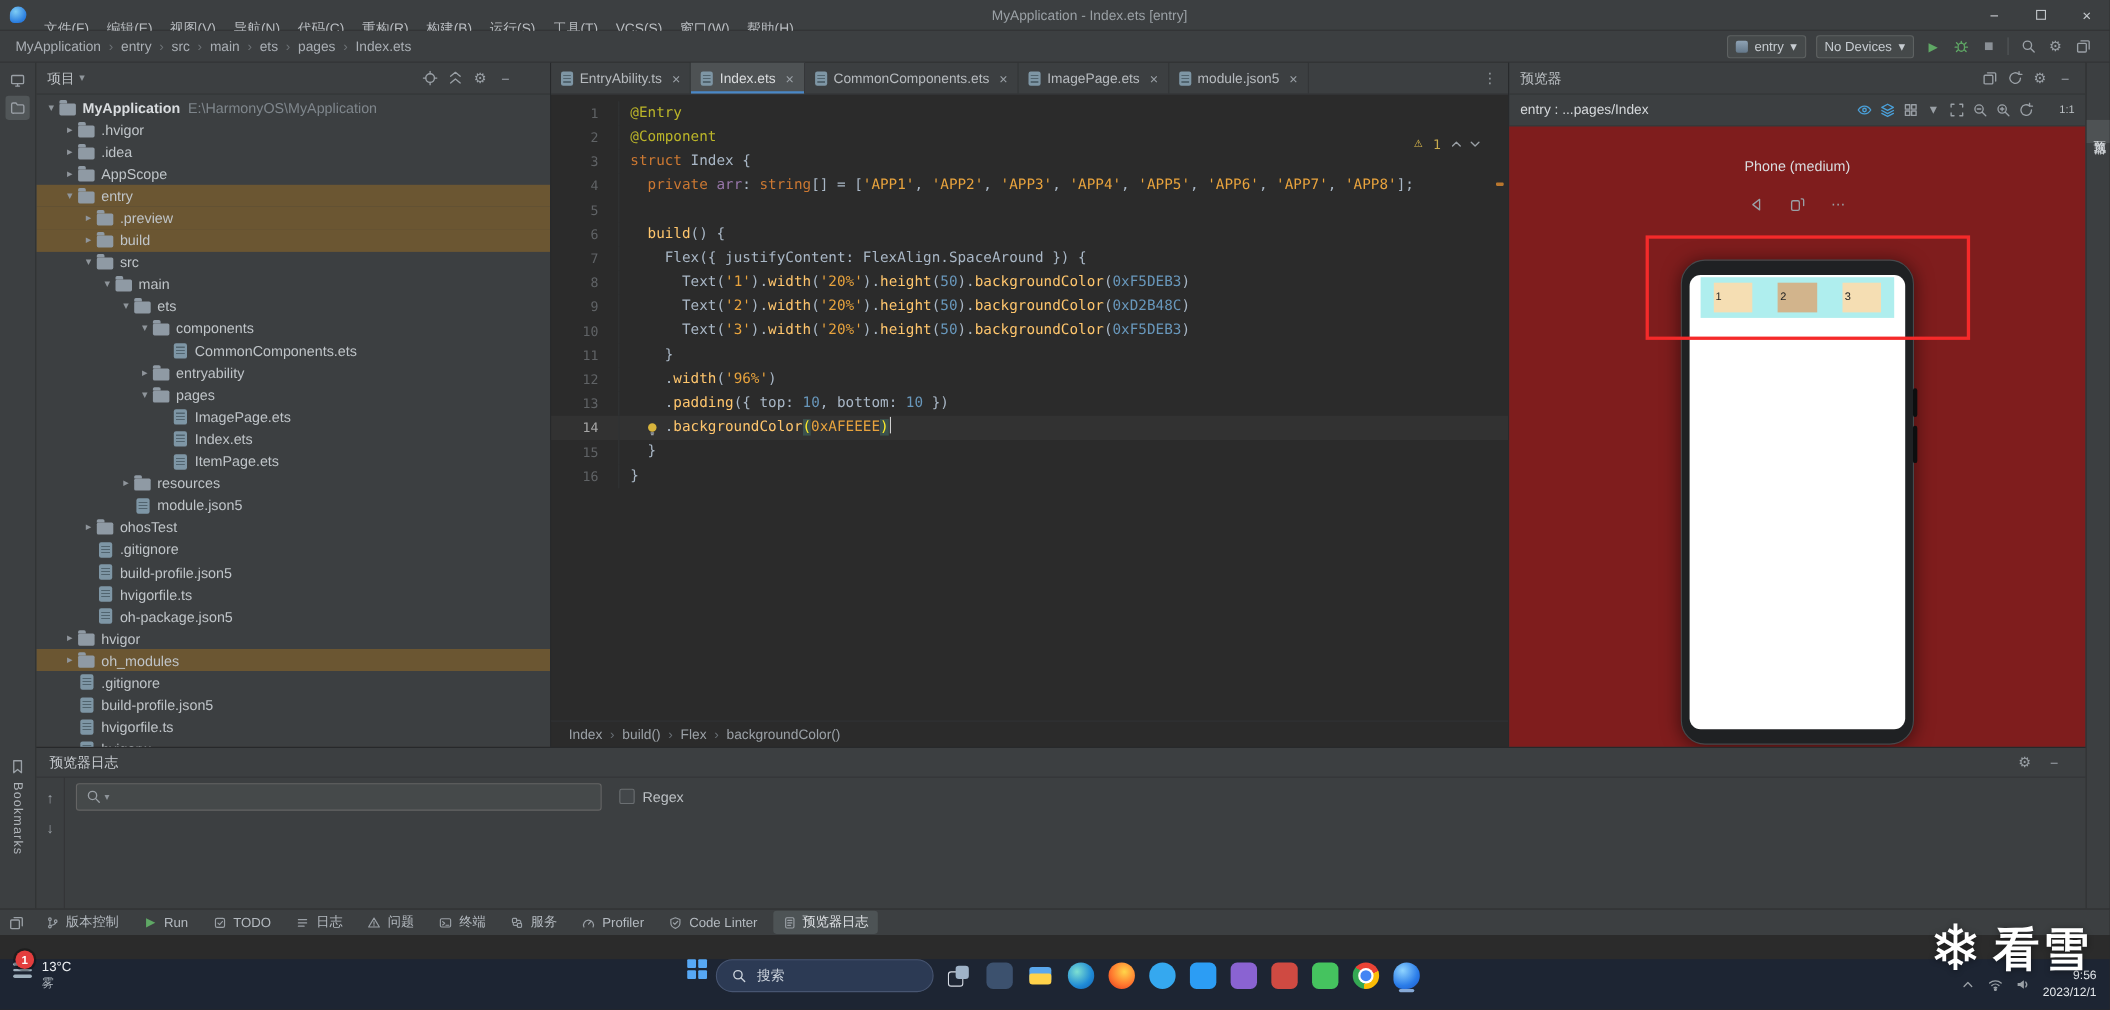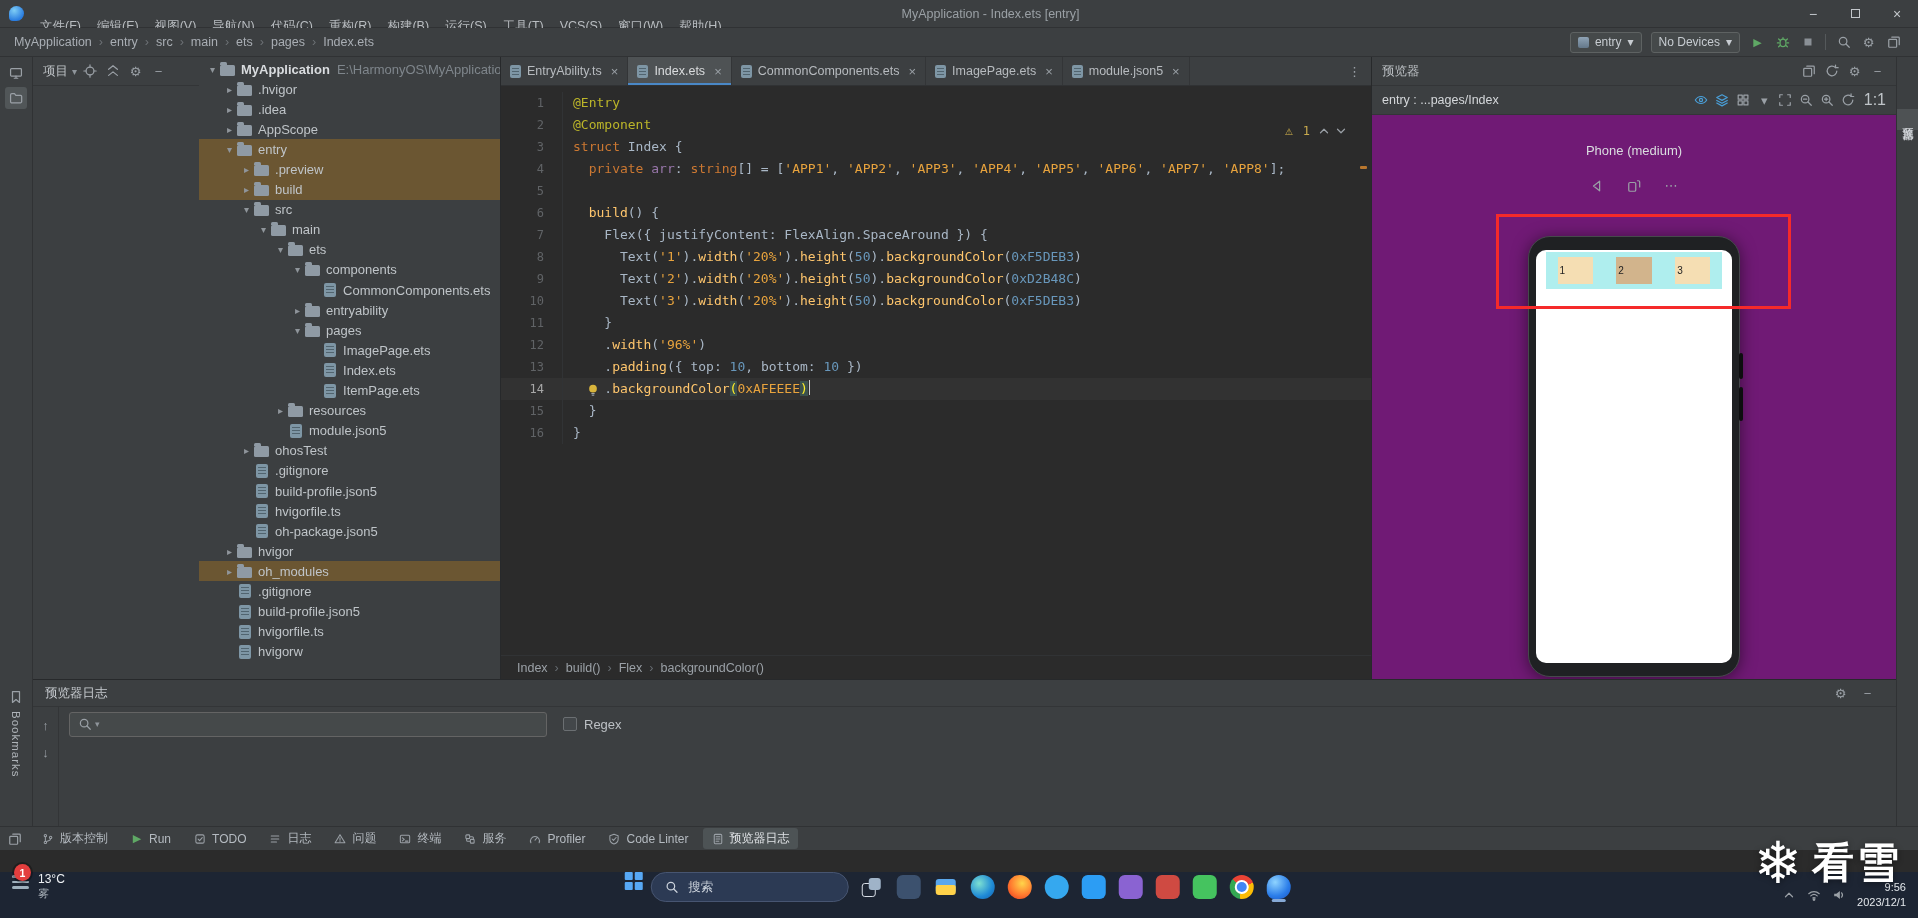--- a/index.html
+++ b/index.html
@@ -40,21 +40,21 @@
   
   .left-stripe{position:absolute;left:0;top:57px;width:33px;bottom:92px;background:#3c3f41;border-right:1px solid #303234;}
   .ls-top{display:flex;flex-direction:column;align-items:center;gap:6px;padding-top:7px;}
   .ls-top .ic:nth-child(2){background:#515658;border-radius:3px;width:22px;height:22px;}
   .ls-bottom{position:absolute;bottom:48px;left:0;width:100%;display:flex;flex-direction:column;align-items:center;gap:6px;}
   .vtext{writing-mode:vertical-rl;font-size:11.5px;color:#aeb3b8;letter-spacing:1px;}
   .right-stripe{position:absolute;right:0;top:57px;width:22px;bottom:92px;background:#3c3f41;border-left:1px solid #303234;}
   .rs-tab{margin-top:52px;display:flex;flex-direction:column;align-items:center;padding:9px 0;background:#4e5254;}
 
   
-  .project-panel{position:absolute;left:33px;top:57px;width:468px;height:622px;background:#3c3f41;border-right:1px solid #27292b;display:flex;overflow:hidden;}
+  .project-panel{position:absolute;left:33px;top:57px;width:468px;height:622px;background:#3c3f41;border-right:1px solid #27292b;display:flex;flex-direction:column;overflow:hidden;}
   .panel-head{height:29px;flex:none;display:flex;align-items:center;gap:4px;padding:0 10px;color:#bcc0c4;font-size:12.5px;border-bottom:1px solid #333537;}
   .panel-head .right{margin-left:auto;display:flex;gap:6px;padding-right:22px;}
   .tree{flex:1;overflow:hidden;padding-top:2px;font-size:13px;color:#bfc4c8;}
   .trow{height:20.1px;display:flex;align-items:center;white-space:nowrap;cursor:default;}
   .trow.hl{background:#6b5632;}
   .chev{width:15px;text-align:center;color:#8f959b;font-size:10px;flex:none;}
   .ico-folder{width:15px;height:11px;background:#8f9aa4;border-radius:1.5px;position:relative;margin:2px 6px 0 0;flex:none;}
   .ico-folder::before{content:"";position:absolute;left:0;top:-3px;width:7px;height:3px;background:#8f9aa4;border-radius:1.5px 1.5px 0 0;}
   .ico-file{width:12px;height:14px;border-radius:2px;background:#7e96a5;position:relative;margin-right:7px;margin-left:2px;flex:none;}
   .ico-file::after{content:"";position:absolute;left:2px;top:3px;right:2px;height:8px;background:repeating-linear-gradient(#51646f 0 1px,transparent 1px 3px);}
@@ -85,22 +85,22 @@
   .scroll-mark{position:absolute;right:4px;top:80px;width:7px;height:3px;background:#b9772e;border-radius:1px;}
   .edcrumbs{height:24px;flex:none;border-top:1px solid #313335;display:flex;align-items:center;padding-left:16px;color:#9ba1a7;font-size:12.5px;gap:7px;background:#2b2b2b;}
   .edcrumbs .sep{color:#686e74;}
 
   
   .preview-panel{position:absolute;left:1371px;top:57px;width:525px;height:622px;background:#3c3f41;border-left:1px solid #27292b;display:flex;flex-direction:column;}
   .pv-head{height:29px;flex:none;display:flex;align-items:center;padding:0 10px;border-bottom:1px solid #333537;color:#bcc0c4;font-size:12.5px;}
   .pv-head .right{margin-left:auto;display:flex;gap:6px;}
   .pv-sub{height:29px;flex:none;display:flex;align-items:center;padding:0 10px;border-bottom:1px solid #333537;color:#d5d8db;font-size:12.5px;}
   .pv-sub-right{margin-left:auto;display:flex;align-items:center;gap:4px;}
-  .ratio{color:#bfc4c8;font-size:16px;margin-left:3px;text-align:right;}
-  .pv-canvas{position:relative;flex:1;background:#701a75;overflow:hidden;}
+  .ratio{color:#bfc4c8;font-size:10px;margin-left:18px;text-align:right;}
+  .pv-canvas{position:relative;flex:1;background:#7f1d1d;overflow:hidden;}
   .pv-device-label{position:absolute;top:28px;width:100%;text-align:center;color:#dadde0;font-size:13px;}
   .pv-controls{position:absolute;top:62px;width:100%;display:flex;justify-content:center;gap:20px;color:#a7acb1;}
   .phone{position:absolute;left:50%;transform:translateX(-50%);top:121px;width:212px;height:441px;background:#1f2123;border:1px solid #46494c;border-radius:22px;padding:13px 7px;box-shadow:0 2px 16px rgba(0,0,0,.5);}
   .phone-btn{position:absolute;right:-4px;width:4px;background:#0d0e0f;border-radius:2px;}
   .pbtn1{top:116px;height:26px;}
   .pbtn2{top:150px;height:34px;}
   .phone-screen{width:100%;height:100%;background:#fff;border-radius:10px;overflow:hidden;display:flex;flex-direction:column;align-items:center;}
   .flex-bar{margin-top:2px;width:90%;display:flex;justify-content:space-around;align-items:center;padding:5px 0;}
   .flex-box{width:20%;height:27px;font-size:10px;color:#222;display:flex;align-items:center;padding-left:2px;}
   .red-annot{position:absolute;left:124px;top:99px;width:295px;height:95px;border:3px solid #f52a2a;z-index:5;}

